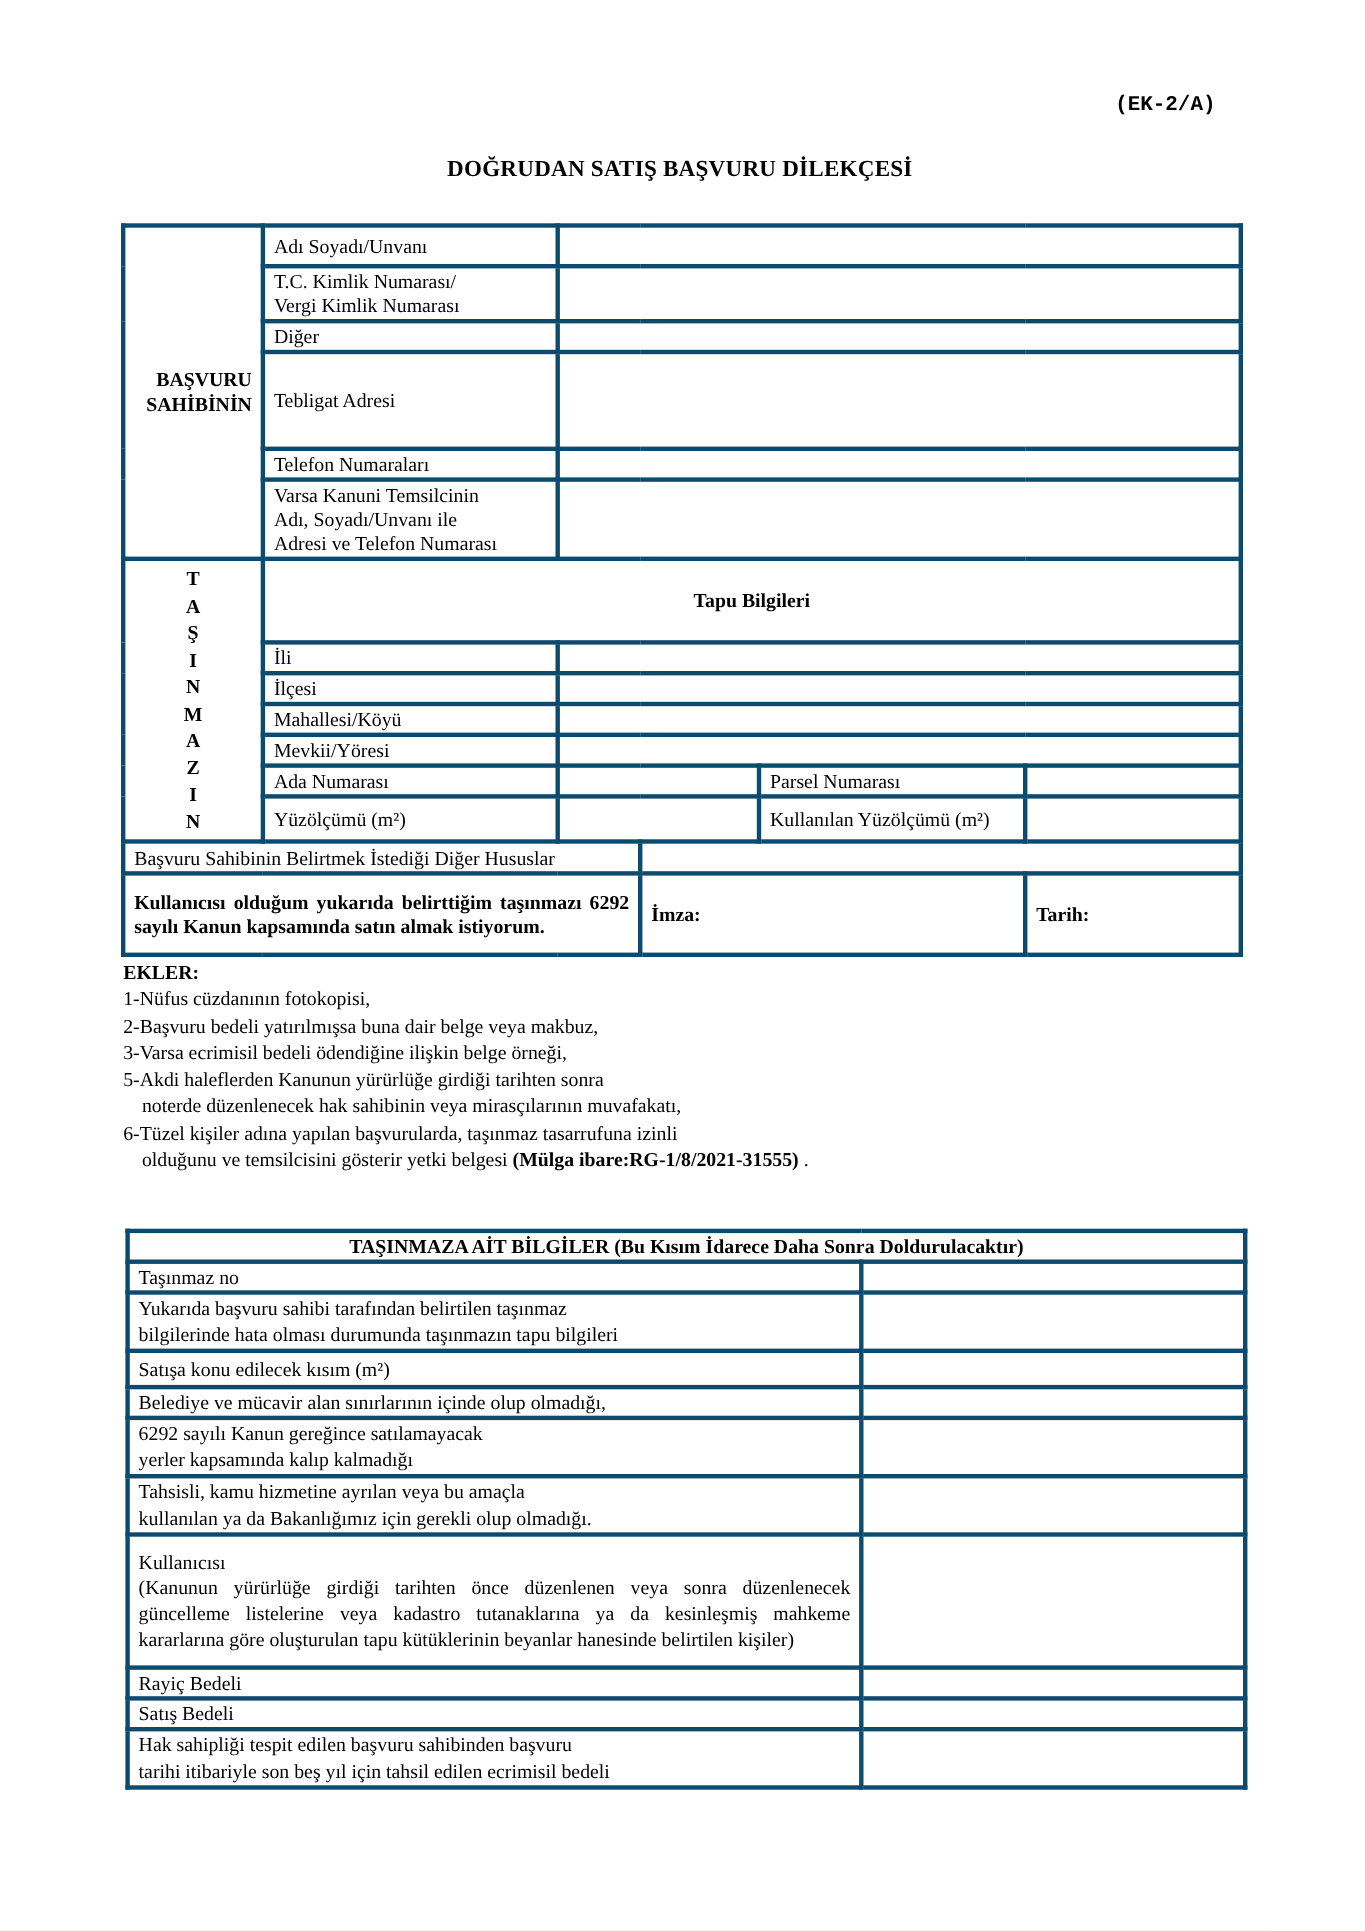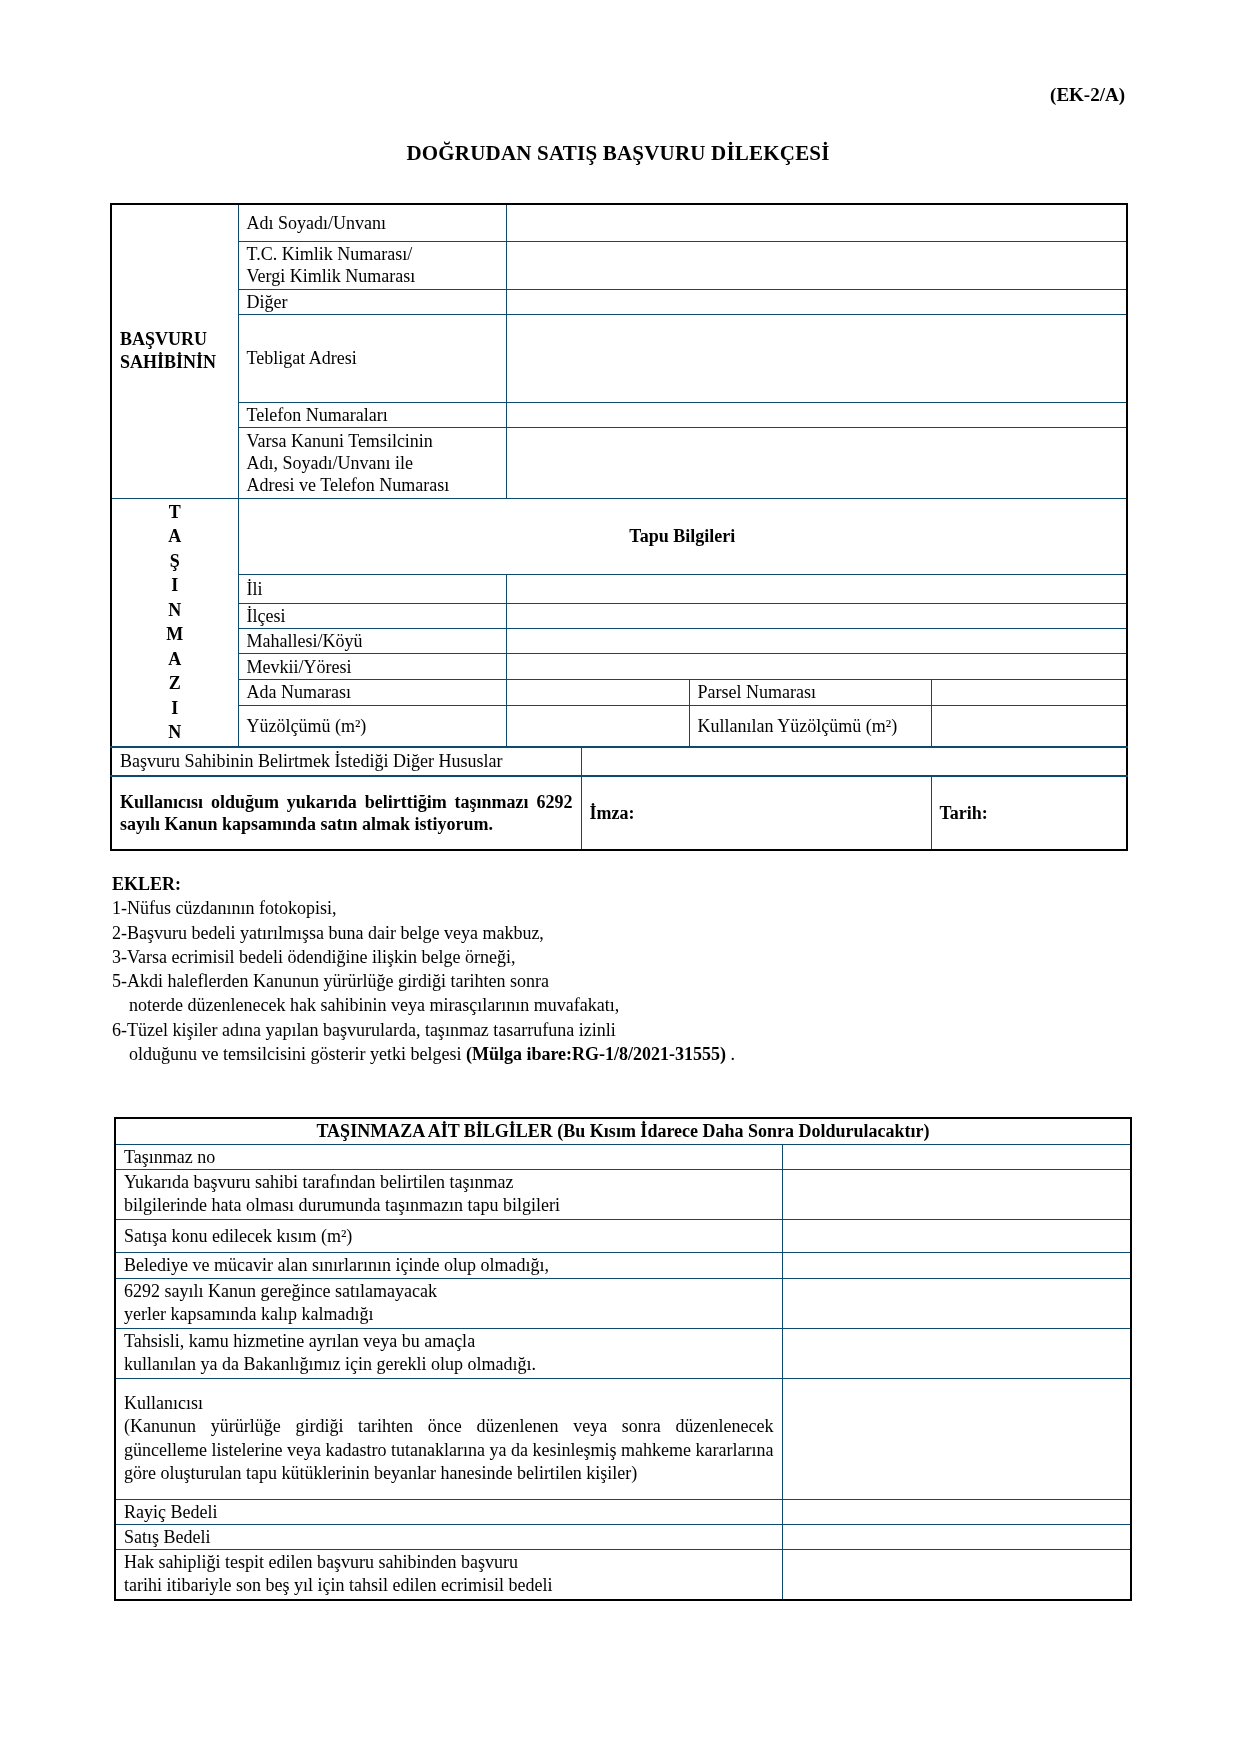--- a/index.html
+++ b/index.html
@@ -1,30 +1,30 @@
 <!DOCTYPE html>
 <html lang="tr"><head>
 <meta charset="utf-8">
 <style>
   html,body{margin:0;padding:0;background:#e8e8e8;}
   .doc{
     position:relative;width:1241px;height:1755px;background:#ffffff;
     font-family:"Liberation Serif","DejaVu Serif",serif;color:#000;
     margin:0 auto;overflow:hidden;
   }
-  .corner{position:absolute;top:84px;right:116px;font-size:19px;font-weight:bold;}
+  .corner{position:absolute;top:84px;right:136px;font-size:19px;font-weight:bold;font-family:Liberation Mono, monospace;}
   .title{position:absolute;top:141px;left:0;width:1236px;text-align:center;
          font-size:21px;font-weight:bold;letter-spacing:.2px;}
   table.frm{border-collapse:collapse;table-layout:fixed;position:absolute;
             border:2px solid #000;}
-  table.frm td{border:1px solid #0c4a6e;padding:1px 8px;font-size:18px;
+  table.frm td{border:4px solid #0c4a6e;padding:1px 8px;font-size:18px;
                vertical-align:middle;overflow:hidden;line-height:22px;}
   .t1{left:110px;top:203px;width:1016px;height:642px;}
   .t2{left:114px;top:1117px;width:1016px;height:479px;}
-  td.sec{font-weight:bold;text-align:left;padding:0 2px;}
+  td.sec{font-weight:bold;text-align:right;padding:0 2px;}
   td.sec .ln{line-height:23px;}
   td.vlet{font-weight:bold;text-align:center;padding:0;}
   td.vlet .vl{line-height:24.5px;font-size:18px;}
   td.hdrcell{font-weight:bold;text-align:center;}
   tr.thick td{border-top-width:2px;}
   td.stmt{font-weight:bold;text-align:justify;line-height:23px;padding:2px 8px;vertical-align:middle;}
   td.blk{font-weight:bold;}
   .ekler{position:absolute;left:112px;top:872px;width:1010px;font-size:18px;line-height:24.3px;}
   .ekler .hd{font-weight:bold;}
   .ekler .cont{padding-left:17px;}

